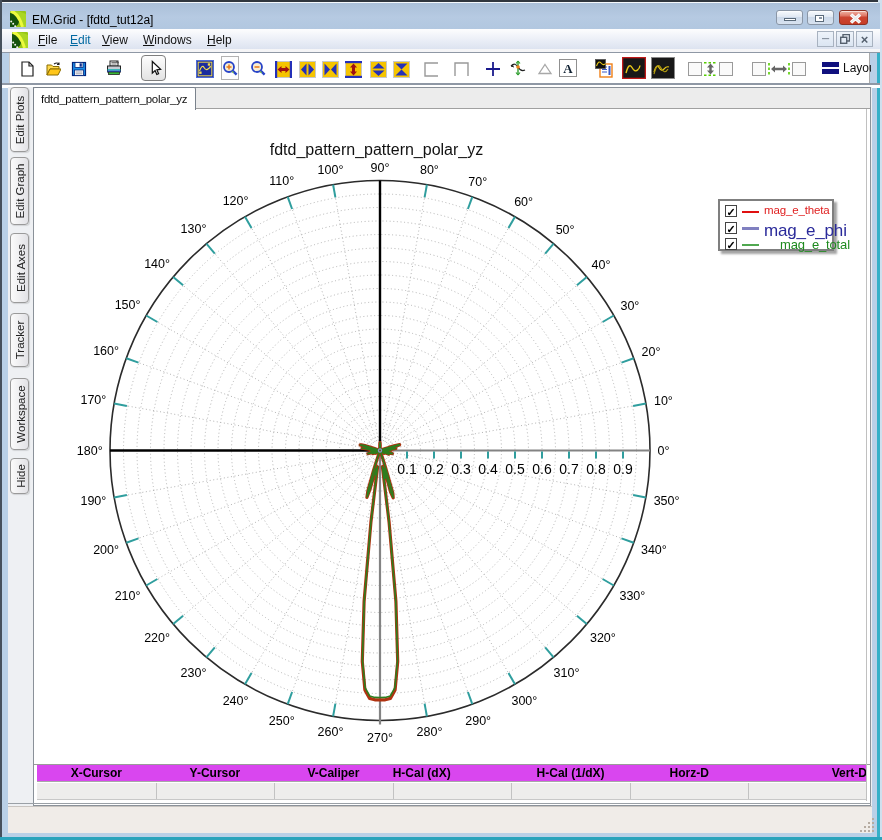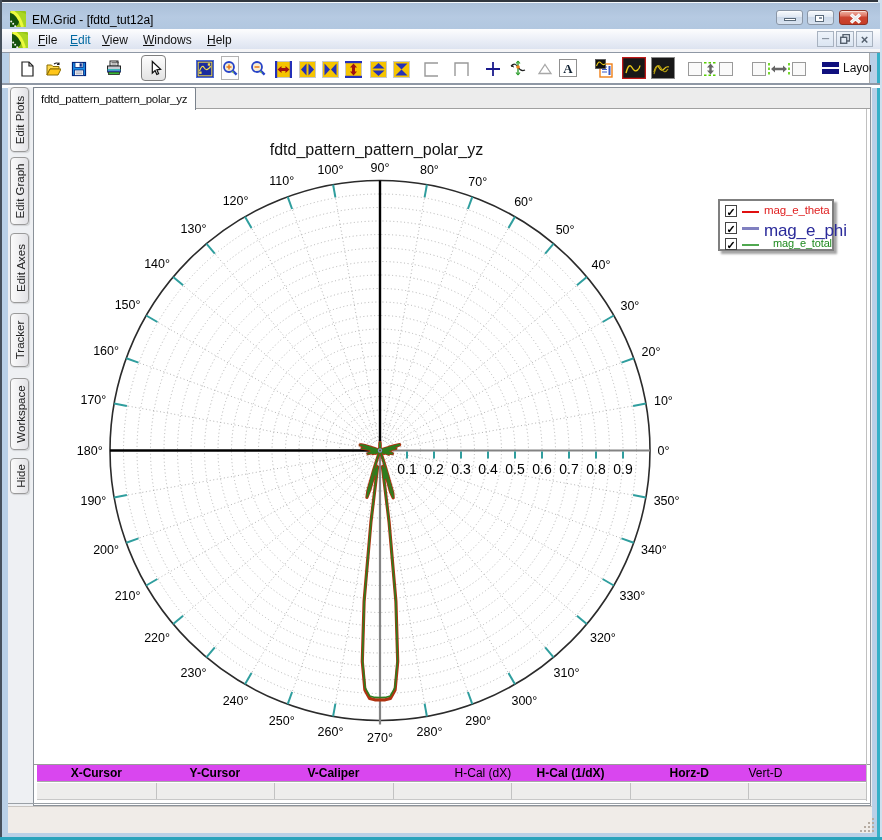--- a/index.html
+++ b/index.html
@@ -387,33 +387,33 @@
 
 <div style="position:absolute;left:718px;top:199px;width:116px;height:52px;background:#fff;border:2px solid #7f7f7f;box-shadow:3px 3px 2px rgba(90,90,90,0.55)">
  <div style="position:absolute;left:5px;top:4px;width:12px;height:12px;background:#fff;border:1px solid #444;font:bold 11px 'Liberation Sans';text-align:center;line-height:12px">✓</div>
  <div style="position:absolute;left:22px;top:9.5px;width:17px;height:2.6px;background:#e01010"></div>
  <div style="position:absolute;left:44px;top:3px;font-size:11.5px;letter-spacing:-0.15px;color:#e02020">mag_e_theta</div>
  <div style="position:absolute;left:5px;top:20.5px;width:12px;height:12px;background:#fff;border:1px solid #444;font:bold 11px 'Liberation Sans';text-align:center;line-height:12px">✓</div>
  <div style="position:absolute;left:22px;top:26px;width:17px;height:2.6px;background:#8080c0"></div>
  <div style="position:absolute;left:44px;top:19.5px;font-size:17px;letter-spacing:-0.15px;color:#2a2a9a">mag_e_phi</div>
  <div style="position:absolute;left:5px;top:37px;width:12px;height:12px;background:#fff;border:1px solid #444;font:bold 11px 'Liberation Sans';text-align:center;line-height:12px">✓</div>
  <div style="position:absolute;left:22px;top:42.5px;width:17px;height:2.6px;background:#50a850"></div>
- <div style="position:absolute;left:53px;top:36px;font-size:11px;letter-spacing:-0.15px;color:#1e8a1e">mag_e_total</div>
+ <div style="position:absolute;left:60px;top:36px;font-size:13px;letter-spacing:-0.15px;color:#1e8a1e">mag_e_total</div>
 </div>
 
 <div class="abs" style="left:34px;top:763.5px;width:836px;height:1px;background:#9a9a9a"></div>
 
 <div style="position:absolute;left:37px;top:765px;width:830px;height:17px;background:#d946ef;border-bottom:1px solid #a8a8a8">
     <div style="position:absolute;left:0.0px;top:0;width:118.6px;height:16px;font-weight:bold;font-size:12px;text-align:center;line-height:16px">X-Cursor</div>
     <div style="position:absolute;left:118.6px;top:0;width:118.6px;height:16px;font-weight:bold;font-size:12px;text-align:center;line-height:16px">Y-Cursor</div>
     <div style="position:absolute;left:237.1px;top:0;width:118.6px;height:16px;font-weight:bold;font-size:12px;text-align:center;line-height:16px">V-Caliper</div>
-    <div style="position:absolute;left:355.7px;top:0;width:118.6px;height:16px;font-weight:normal;font-size:12px;text-align:right;line-height:16px">H-Cal (dX)</div>
+    <div style="position:absolute;left:355.7px;top:0;width:118.6px;height:16px;font-weight:bold;font-size:12px;text-align:left;line-height:16px">H-Cal (dX)</div>
     <div style="position:absolute;left:474.3px;top:0;width:118.6px;height:16px;font-weight:bold;font-size:12px;text-align:center;line-height:16px">H-Cal (1/dX)</div>
     <div style="position:absolute;left:592.9px;top:0;width:118.6px;height:16px;font-weight:bold;font-size:12px;text-align:center;line-height:16px">Horz-D</div>
-    <div style="position:absolute;left:711.4px;top:0;width:118.6px;height:23px;font-weight:normal;font-size:12px;text-align:left;line-height:16px">Vert-D</div>
+    <div style="position:absolute;left:711.4px;top:0;width:118.6px;height:23px;font-weight:bold;font-size:12px;text-align:right;line-height:16px">Vert-D</div>
   </div>
 <div style="position:absolute;left:37px;top:783px;width:830px;height:17px;background:#eeedec;border-bottom:1px solid #c8c8c8">
     <div style="position:absolute;left:118.6px;top:0;width:1px;height:16px;background:#c2c2c2"></div>
     <div style="position:absolute;left:237.1px;top:0;width:1px;height:16px;background:#c2c2c2"></div>
     <div style="position:absolute;left:355.7px;top:0;width:1px;height:16px;background:#c2c2c2"></div>
     <div style="position:absolute;left:474.3px;top:0;width:1px;height:16px;background:#c2c2c2"></div>
     <div style="position:absolute;left:592.9px;top:0;width:1px;height:16px;background:#c2c2c2"></div>
     <div style="position:absolute;left:711.4px;top:0;width:1px;height:16px;background:#c2c2c2"></div>
   </div>
 

